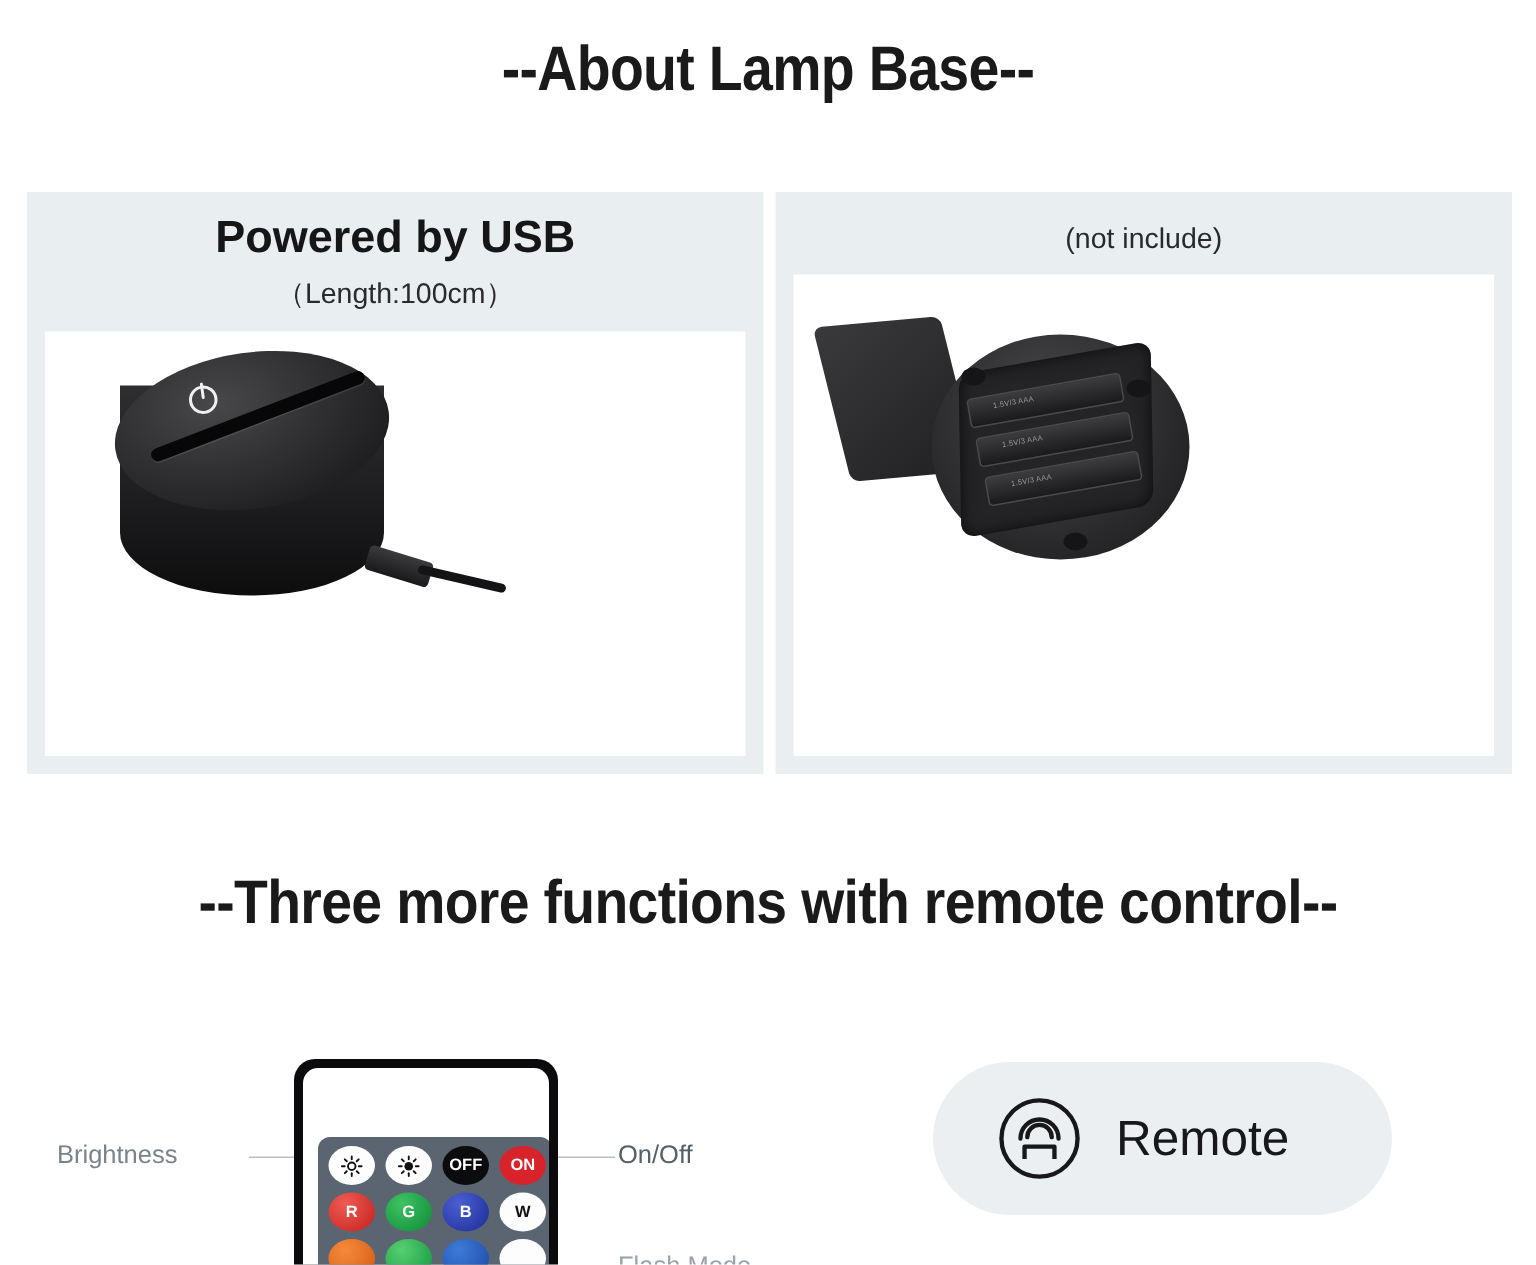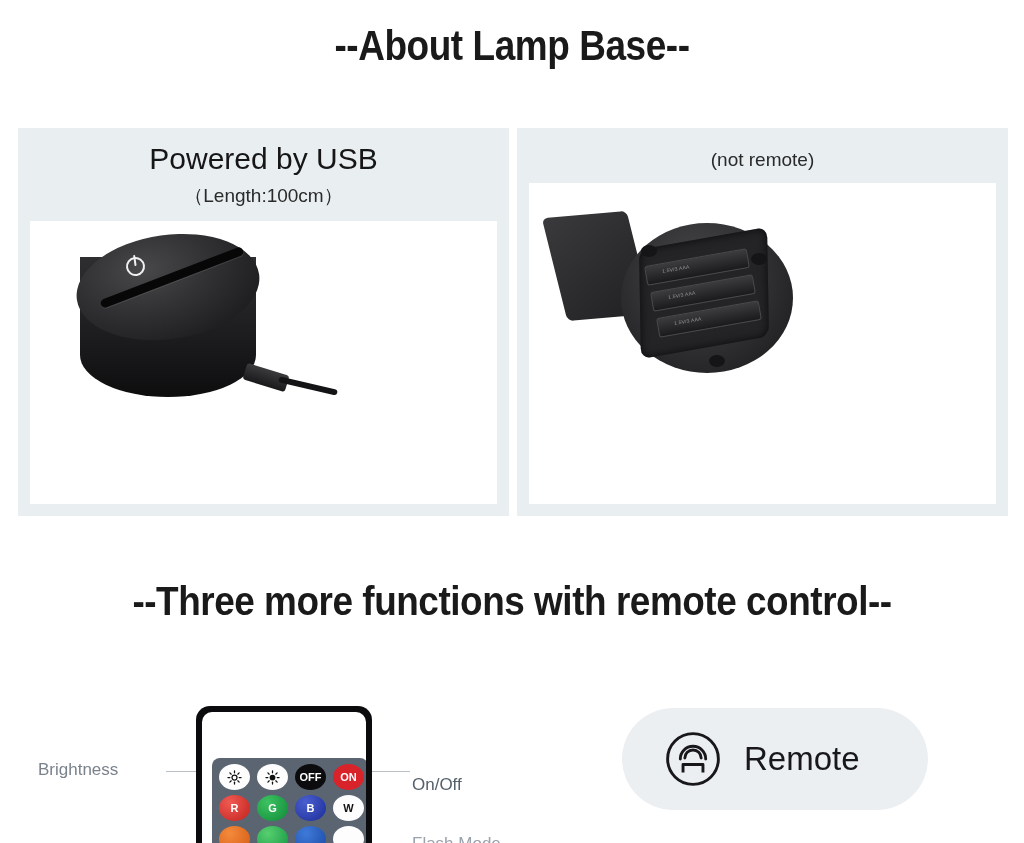--- a/index.html
+++ b/index.html
@@ -64,21 +64,21 @@
     flex: 1 1 0;
     background: #e9eef1;
     padding: 14px 12px 12px 12px;
     display: flex;
     flex-direction: column;
   }
 
   .panel-title {
     text-align: center;
     font-size: 30px;
-    font-weight: normal;
+    font-weight: bold;
     color: #161616;
     line-height: 1.12;
     white-space: nowrap;
   }
 
   .panel-title.small { font-size: 29px; }
 
   .panel-sub {
     text-align: center;
     font-size: 19px;
@@ -413,21 +413,21 @@
           <div class="base1-top"></div>
           <div class="base1-slot"></div>
           <div class="base1-power"></div>
           <div class="base1-cable"></div>
           <div class="base1-cable2"></div>
         </div>
       </div>
     </div>
 
     <div class="panel">
-      <div class="panel-sub">(not remote)</div>
+      <div class="panel-sub">(not include)</div>
       <div class="panel-photo">
         <div class="base2-lid"></div>
         <div class="base2-body"></div>
         <div class="base2-well"></div>
 
         <div class="batt-slot batt-1">
           <span>1.5V/3 AAA</span>
         </div>
         <div class="batt-slot batt-2">
           <span>1.5V/3 AAA</span>
@@ -446,21 +446,21 @@
   </div>
 
   <div class="heading-second">--Three more functions with remote control--</div>
 
   <div class="remote-section">
 
     <div class="callout" style="left:38px; top:112px;">Brightness</div>
     <div class="leader" style="left:166px; top:123px; width:58px;"></div>
 
     <div class="leader" style="left:372px; top:123px; width:38px;"></div>
-    <div class="callout dark" style="left:412px; top:127px;">On/Off</div>
+    <div class="callout dark" style="left:412px; top:112px;">On/Off</div>
 
     <div class="callout dark" style="left:412px; top:186px; color:#9aa2ab;">Flash Mode</div>
 
     <div class="remote-device">
       <div class="remote-face">
         <div class="remote-pad">
 
           <div class="remote-row">
             <div class="rbtn white-b">
               <svg class="sun-icon" viewBox="0 0 24 24">

